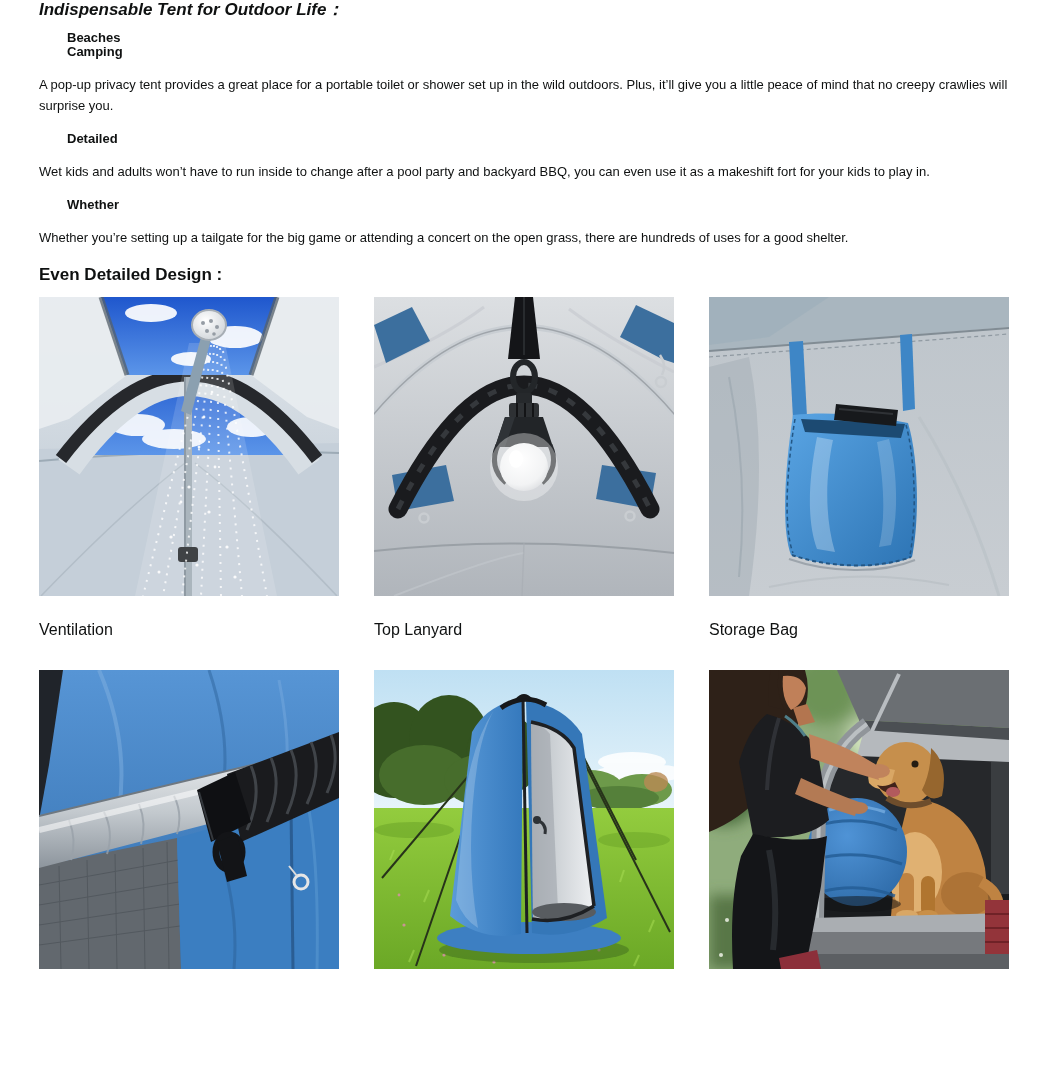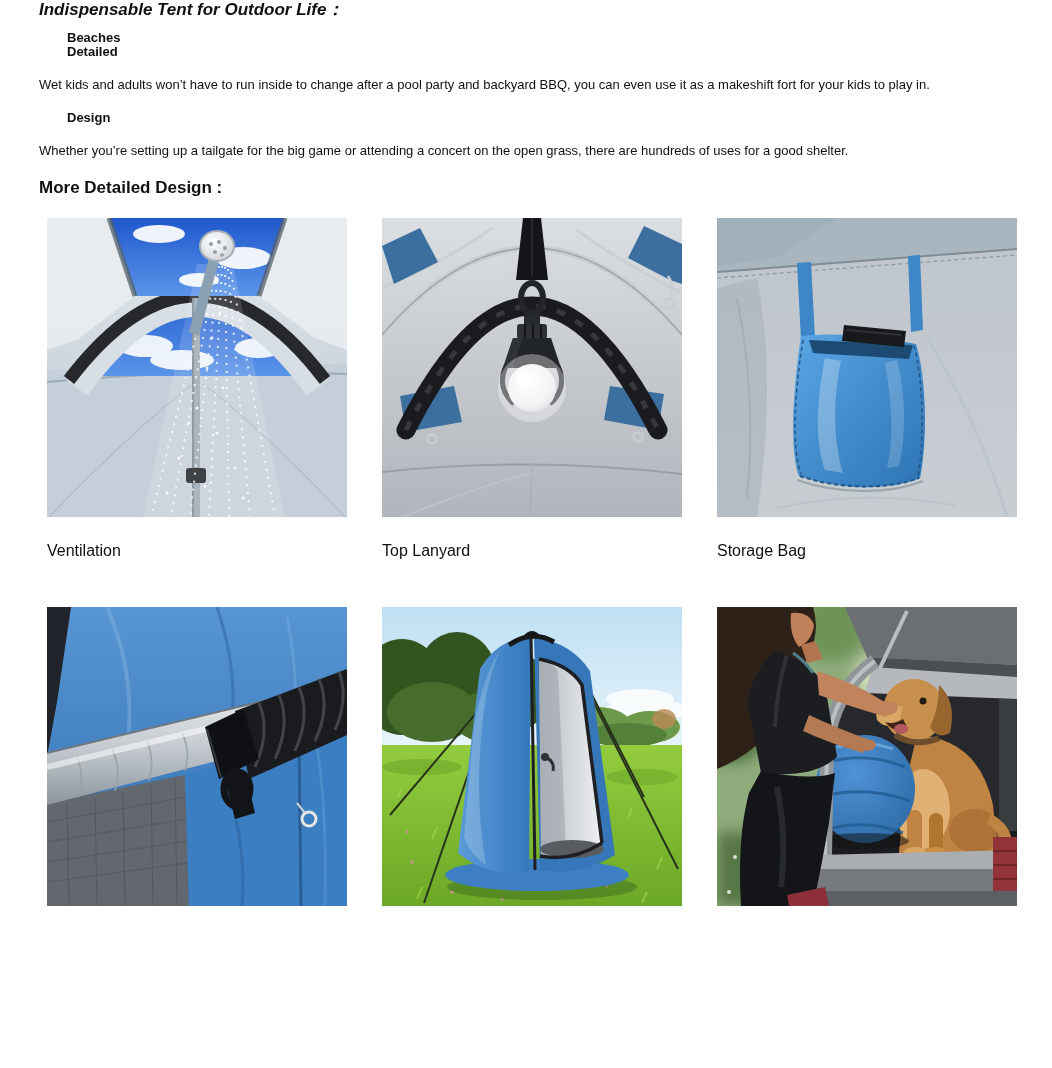--- a/index.html
+++ b/index.html
@@ -7,47 +7,51 @@
     width: 1052px; height: 1068px; overflow: hidden;
     background: #ffffff; color: #0f1111;
     font-family: "Liberation Sans", "DejaVu Sans", sans-serif;
   }
   .wrap { padding: 1px 43px 0 39px; }
   .page-title { font-size: 17px; line-height: 17px; font-weight: 700; margin: 0 0 13px; font-style: italic; }
   .sec-h { font-size: 13px; line-height: 14px; font-weight: 700; margin: 0; padding-left: 28px; }
   .sec-p { font-size: 13px; line-height: 21px; margin: 15px 0 16px; max-width: 969px; }
   .design-h { font-size: 17px; line-height: 17px; font-weight: 700; margin: 18px 0 14px; }
   .gallery { display: grid; grid-template-columns: repeat(3, 300px); column-gap: 35px; }
-  figure { margin: 8px; }
+  figure { margin: 0; }
   .photo { display: block; width: 300px; height: 299px; background: #e8eaec; }
   figcaption { font-size: 16px; line-height: 19px; margin: 24px 0 31px; color: #0f1111; }
 </style>
 </head>
 <body>
 
 <div class="wrap">
 
   <h2 class="page-title">Indispensable Tent for Outdoor Life：</h2>
 
   <div class="section">
     <h3 class="sec-h">Beaches</h3>
   </div>
 
+  <div class="section">
+    <h3 class="sec-h">Camping</h3>
+    <p class="sec-p">A pop-up privacy tent provides a great place for a portable toilet or shower set up in the wild outdoors. Plus, it’ll give you a little peace of mind that no creepy crawlies will surprise you.</p>
+  </div>
 
   <div class="section">
     <h3 class="sec-h">Detailed</h3>
     <p class="sec-p">Wet kids and adults won’t have to run inside to change after a pool party and backyard BBQ, you can even use it as a makeshift fort for your kids to play in.</p>
   </div>
 
   <div class="section">
-    <h3 class="sec-h">Design</h3>
+    <h3 class="sec-h">Whether</h3>
     <p class="sec-p">Whether you’re setting up a tailgate for the big game or attending a concert on the open grass, there are hundreds of uses for a good shelter.</p>
   </div>
 
-  <h2 class="design-h">More Detailed Design :</h2>
+  <h2 class="design-h">Even Detailed Design :</h2>
 
   <div class="gallery">
 
     <figure>
       <svg class="photo" viewBox="0 0 300 299" preserveAspectRatio="none">
         <defs>
           <linearGradient id="v-fab" x1="0" y1="0" x2="0" y2="1">
               <stop offset="0" stop-color="#e4e9ee"></stop>
               <stop offset="1" stop-color="#b7c3ce"></stop>
             </linearGradient>

